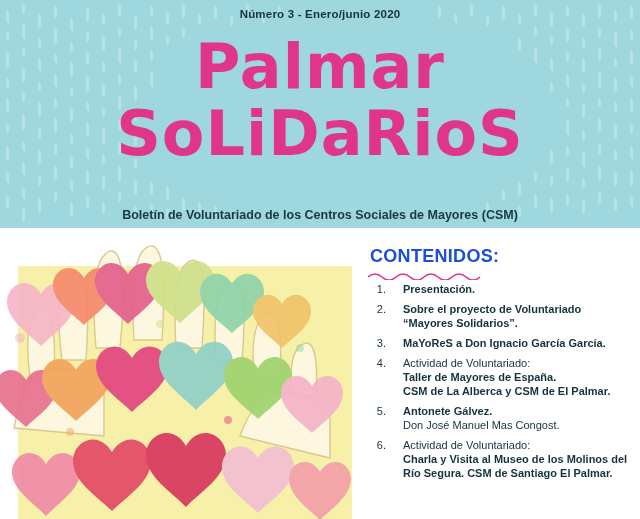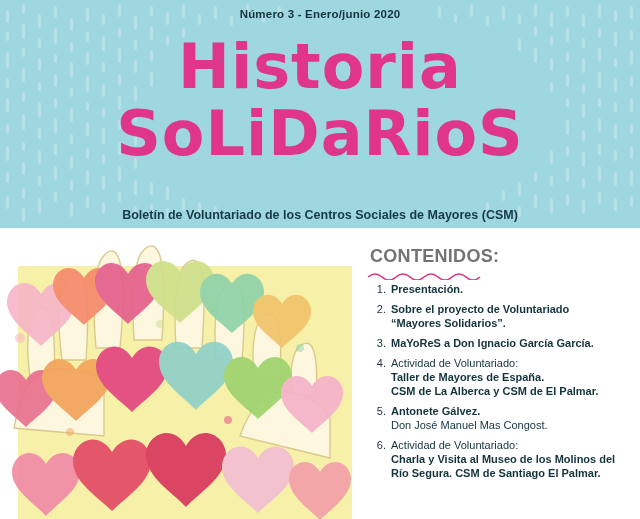--- a/index.html
+++ b/index.html
@@ -119,21 +119,21 @@
     width: 288px;
     height: 291px;
     background: #ffffff;
   }
   .contents-title {
     position: absolute;
     left: 18px;
     top: 18px;
     font-size: 18px;
     font-weight: bold;
-    color: #737373;
+    color: #1d4ed8;
     letter-spacing: .3px;
   }
   .wave {
     position: absolute;
     left: 16px;
     top: 44px;
     width: 120px;
     height: 8px;
   }
   .toc {
@@ -156,20 +156,21 @@
     padding-right: 5px;
     line-height: 14px;
   }
   .toc-lines {
     flex: 1 1 auto;
   }
   .toc-line {
     font-size: 11px;
     line-height: 14px;
     color: #14333c;
+    margin-left: 12px;
   }
   .toc-line.bold {
     font-weight: bold;
   }
 </style>
 </head>
 <body>
 
 <div class="page">
 
@@ -346,21 +347,21 @@
         <rect x="630" y="76" width="3" height="11" rx="1.5"></rect>
         <rect x="630" y="98" width="3" height="14" rx="1.5"></rect>
         <rect x="630" y="124" width="3" height="10" rx="1.5"></rect>
         <rect x="630" y="146" width="3" height="13" rx="1.5"></rect>
         <rect x="630" y="170" width="3" height="16" rx="1.5"></rect>
         <rect x="630" y="196" width="3" height="11" rx="1.5"></rect>
       </g>
     </svg>
 
     <div class="issue-line">Número 3 - Enero/junio 2020</div>
-    <div class="title1">Historia</div>
+    <div class="title1">Palmar</div>
     <div class="title2">SoLiDaRioS</div>
     <div class="subtitle">Boletín de Voluntariado de los Centros Sociales de Mayores (CSM)</div>
   </div>
 
   <div class="lower">
 
     <div class="art-panel">
       <div class="art-yellow"></div>
       <svg class="art-svg" viewBox="0 0 352 291">
         <defs>

